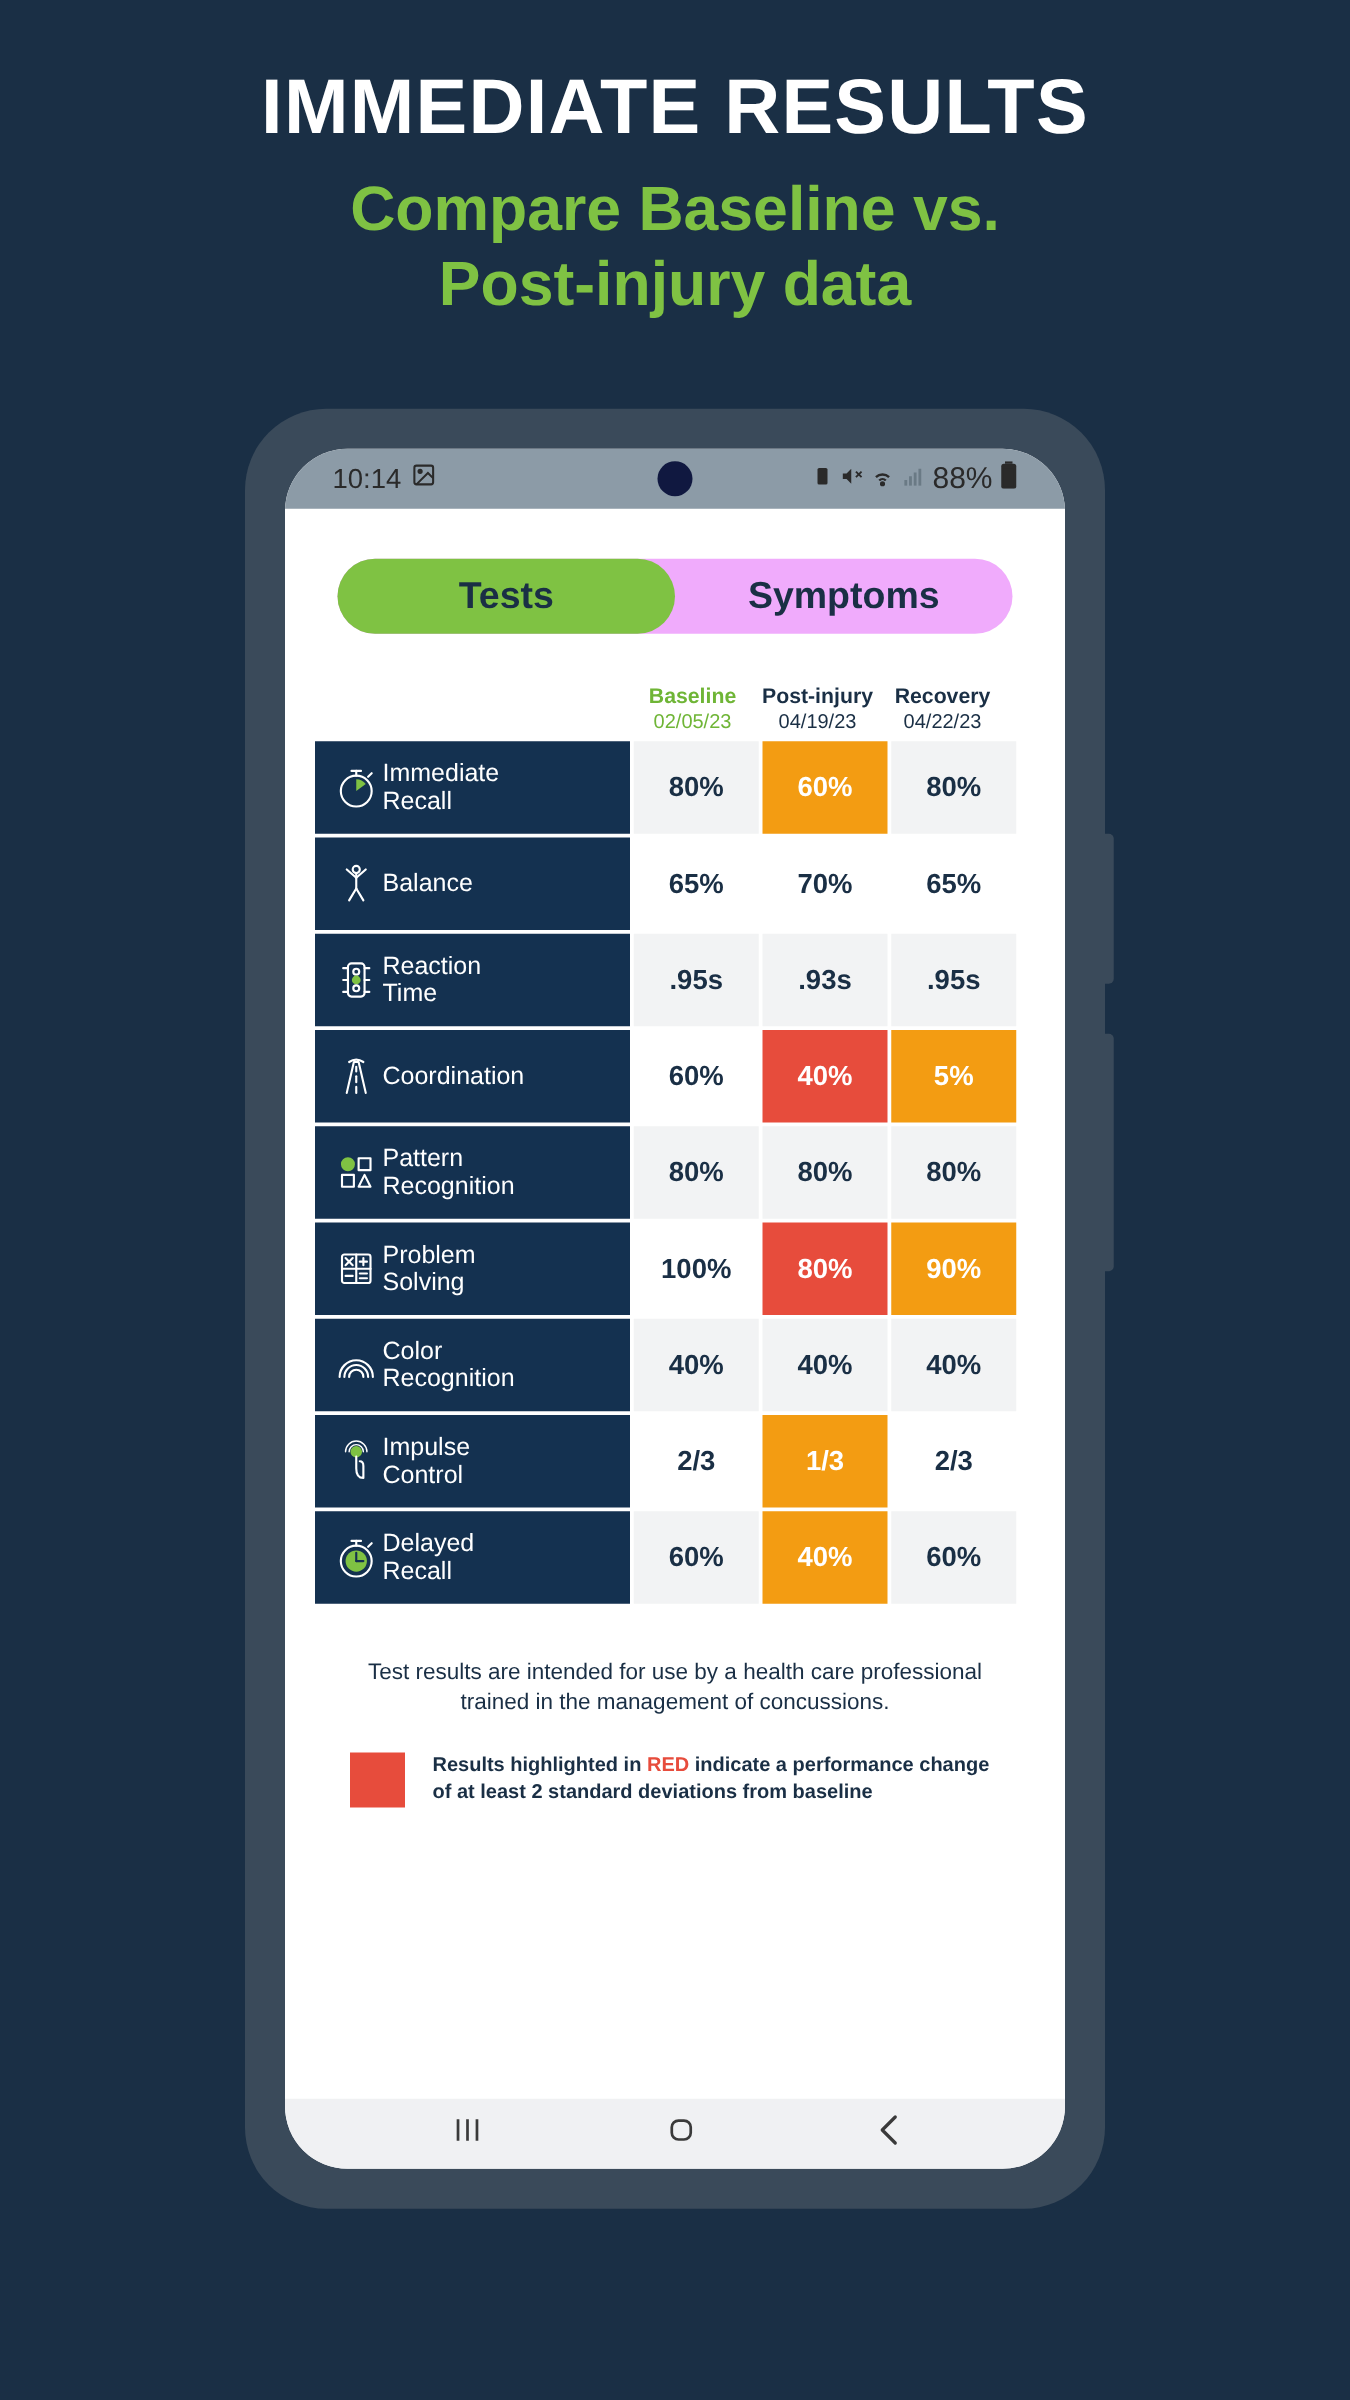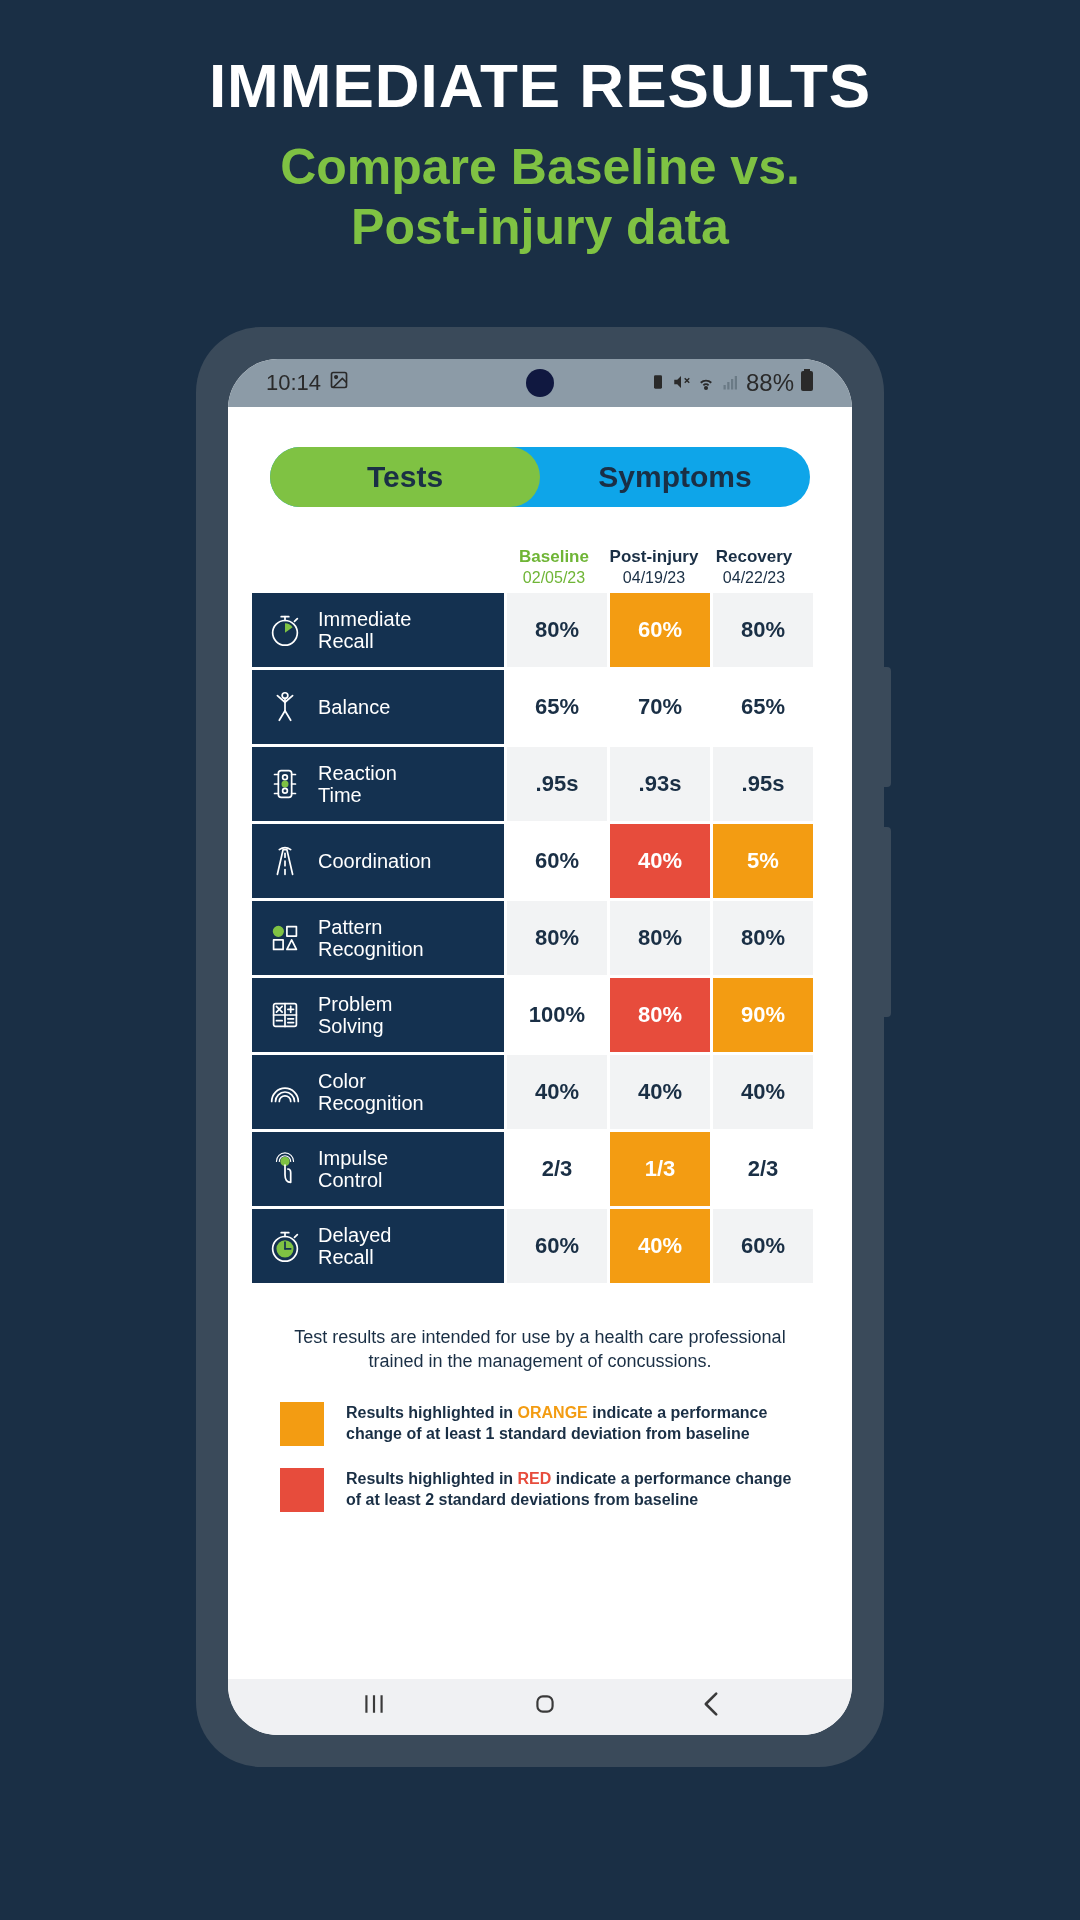--- a/index.html
+++ b/index.html
@@ -90,21 +90,21 @@
   }
   .content {
     flex: 1;
     background: #ffffff;
     padding: 40px 24px 16px;
     overflow: hidden;
   }
   .segmented {
     width: 540px;
     margin: 0 auto;
-    background: #0ea5e9;
+    background: #f0abfc;
     border-radius: 40px;
     height: 60px;
     display: flex;
   }
   .seg-item {
     flex: 1;
     display: flex;
     align-items: center;
     justify-content: center;
     font-size: 30px;
@@ -136,21 +136,21 @@
     height: 74px;
     margin-bottom: 3px;
   }
   .row-label {
     width: 252px;
     background: #143150;
     color: #ffffff;
     display: flex;
     align-items: center;
     padding-left: 12px;
-    gap: 12px;
+    gap: 0;
   }
   .row-icon {
     width: 42px;
     height: 42px;
     display: flex;
     align-items: center;
     justify-content: center;
   }
   .row-icon svg { width: 38px; height: 38px; }
   .row-name { font-size: 20px; line-height: 1.1; font-weight: 500; }
@@ -471,26 +471,20 @@
               <div class="row-cell cell-orange">40%</div>
               <div class="row-cell">60%</div>
             </div>
           </div>
       </div>
 
       <div class="disclaimer">Test results are intended for use by a health care professional trained in the management of concussions.</div>
 
       <div class="legend">
         <div class="legend-row">
-          <div class="legend-swatch swatch-orange"></div>
-          <div class="legend-text">
-            <span>Results highlighted in </span><span class="kw-orange">ORANGE</span><span> indicate a performance change of at least 1 standard deviation from baseline</span>
-          </div>
-        </div>
-        <div class="legend-row">
           <div class="legend-swatch swatch-red"></div>
           <div class="legend-text">
             <span>Results highlighted in </span><span class="kw-red">RED</span><span> indicate a performance change of at least 2 standard deviations from baseline</span>
           </div>
         </div>
       </div>
 
     </div>
 
     <div class="nav-bar">

